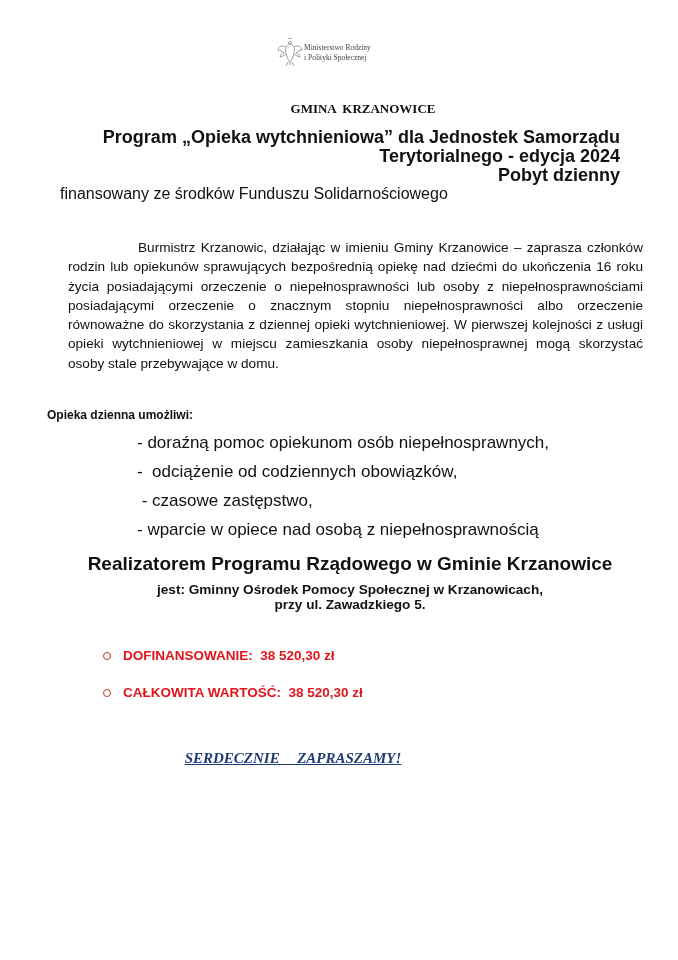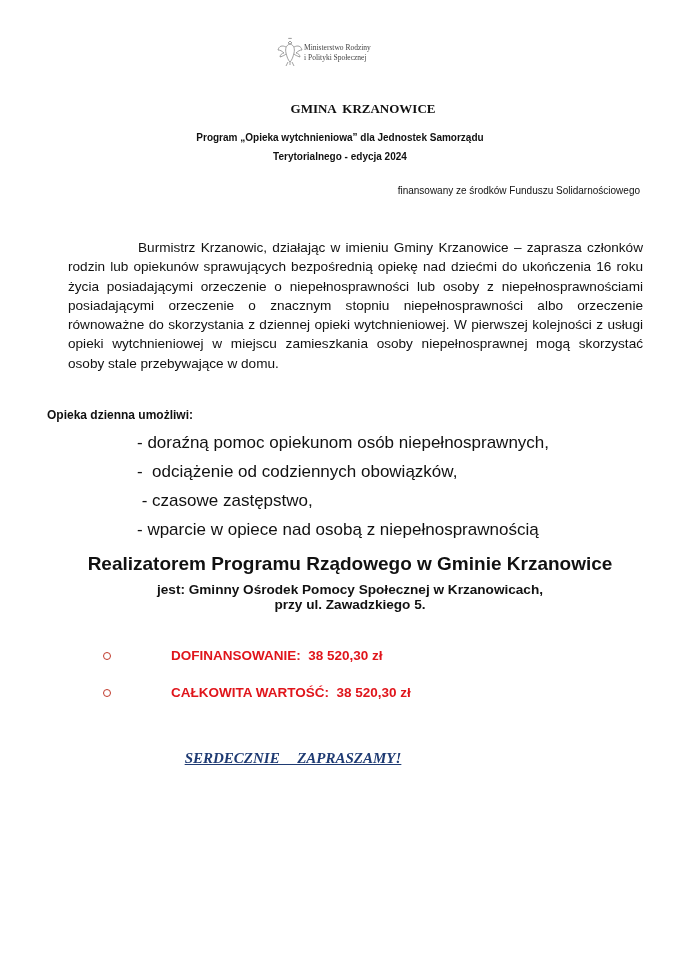--- a/index.html
+++ b/index.html
@@ -3,30 +3,30 @@
 <meta charset="utf-8">
 <style>
   html, body { margin: 0; padding: 0; background: #ffffff; }
   body { width: 678px; height: 960px; position: relative; overflow: hidden; color: #111; }
   .abs { position: absolute; }
   .logo { left: 276px; top: 36px; width: 300px; height: 34px; display: flex; align-items: center; }
   .logo svg { width: 28px; height: 32px; }
   .logo-text { font-family: "Liberation Serif", serif; font-size: 7.5px; line-height: 10px; color: #444; }
   .gmina { left: 0; width: 678px; top: 101px; text-align: center; font-family: "Liberation Serif", serif; font-weight: bold; font-size: 13px; word-spacing: 3px; margin-left: 24px; }
   .cal { font-family: "Liberation Sans", sans-serif; }
-  .prog { left: 60px; width: 560px; top: 128px; text-align: center; font-weight: bold; font-size: 10px; line-height: 19px; }
-  .fin { left: 60px; width: 580px; top: 185px; text-align: right; font-size: 10px; }
+  .prog { left: 60px; width: 560px; top: 128px; text-align: right; font-weight: bold; font-size: 18px; line-height: 19px; }
+  .fin { left: 60px; width: 580px; top: 185px; text-align: left; font-size: 16px; }
   .para { left: 47px; width: 575px; top: 238px; font-size: 13.6px; line-height: 19.3px; text-align: justify; margin-left: 21px; }
   .para .indent { display: inline-block; width: 70px; }
   .opieka { left: 47px; top: 408px; font-weight: bold; font-size: 12px; }
   .list { left: 137px; top: 435px; font-size: 17px; }
   .list div { height: 29px; line-height: 16px; }
   .real { left: 60px; width: 580px; top: 553px; text-align: center; font-weight: bold; font-size: 19px; }
   .jest { left: 60px; width: 580px; top: 582px; text-align: center; font-weight: bold; font-size: 13.6px; line-height: 15px; }
-  .money { left: 103px; font-weight: bold; font-size: 13.5px; color: #e0151b; display: flex; align-items: center; gap: 48px; }
+  .money { left: 103px; font-weight: bold; font-size: 13.5px; color: #e0151b; display: flex; align-items: center; }
   .money .bullet { display: inline-block; width: 6px; height: 6px; border: 1px solid #c0392b; border-radius: 50%; margin-right: 12px; }
   .zapr { left: 0; width: 586px; top: 750px; text-align: center; font-family: "Liberation Serif", serif; font-style: italic; font-weight: bold; font-size: 15px; color: #1f3b73; text-decoration: underline; word-spacing: 5px; }
 </style>
 </head>
 <body>
 
 <div class="abs logo">
   <svg viewBox="0 0 28 32">
     <g fill="none" stroke="#888" stroke-width="0.8">
       <path d="M14 4 l-2 2 l2 1 l2 -1 z"></path>
@@ -41,20 +41,21 @@
     <div>Ministerstwo Rodziny</div>
     <div>i Polityki Społecznej</div>
   </div>
 </div>
 
 <div class="abs gmina">GMINA  KRZANOWICE</div>
 
 <div class="abs prog cal">
   <div>Program „Opieka wytchnieniowa” dla Jednostek Samorządu</div>
   <div>Terytorialnego - edycja 2024</div>
+  <div>Pobyt dzienny</div>
 </div>
 
 <div class="abs fin cal">finansowany ze środków Funduszu Solidarnościowego</div>
 
 <div class="abs para cal"><span class="indent"></span><span>Burmistrz Krzanowic, działając w imieniu Gminy Krzanowice – zaprasza członków rodzin lub opiekunów sprawujących bezpośrednią opiekę nad dziećmi do ukończenia 16 roku życia posiadającymi orzeczenie o niepełnosprawności lub osoby z niepełnosprawnościami posiadającymi orzeczenie o znacznym stopniu niepełnosprawności albo orzeczenie równoważne do skorzystania z dziennej opieki wytchnieniowej. W pierwszej kolejności z usługi opieki wytchnieniowej w miejscu zamieszkania osoby niepełnosprawnej mogą skorzystać osoby stale przebywające w domu.</span></div>
 
 <div class="abs opieka cal">Opieka dzienna umożliwi:</div>
 
 <div class="abs list cal">
   <div style="white-space:pre">- doraźną pomoc opiekunom osób niepełnosprawnych,</div>

